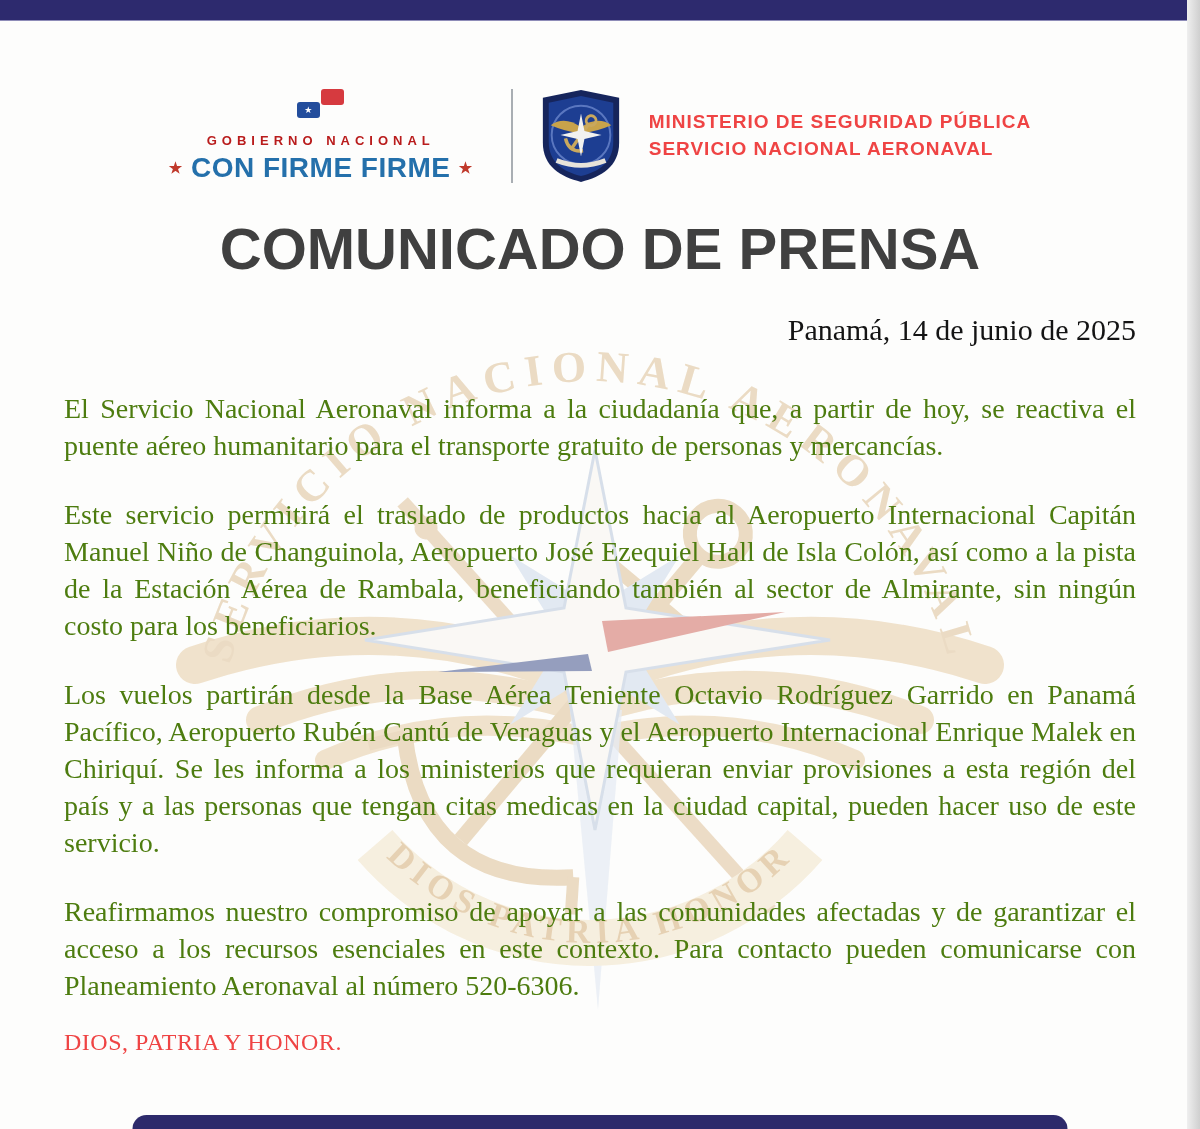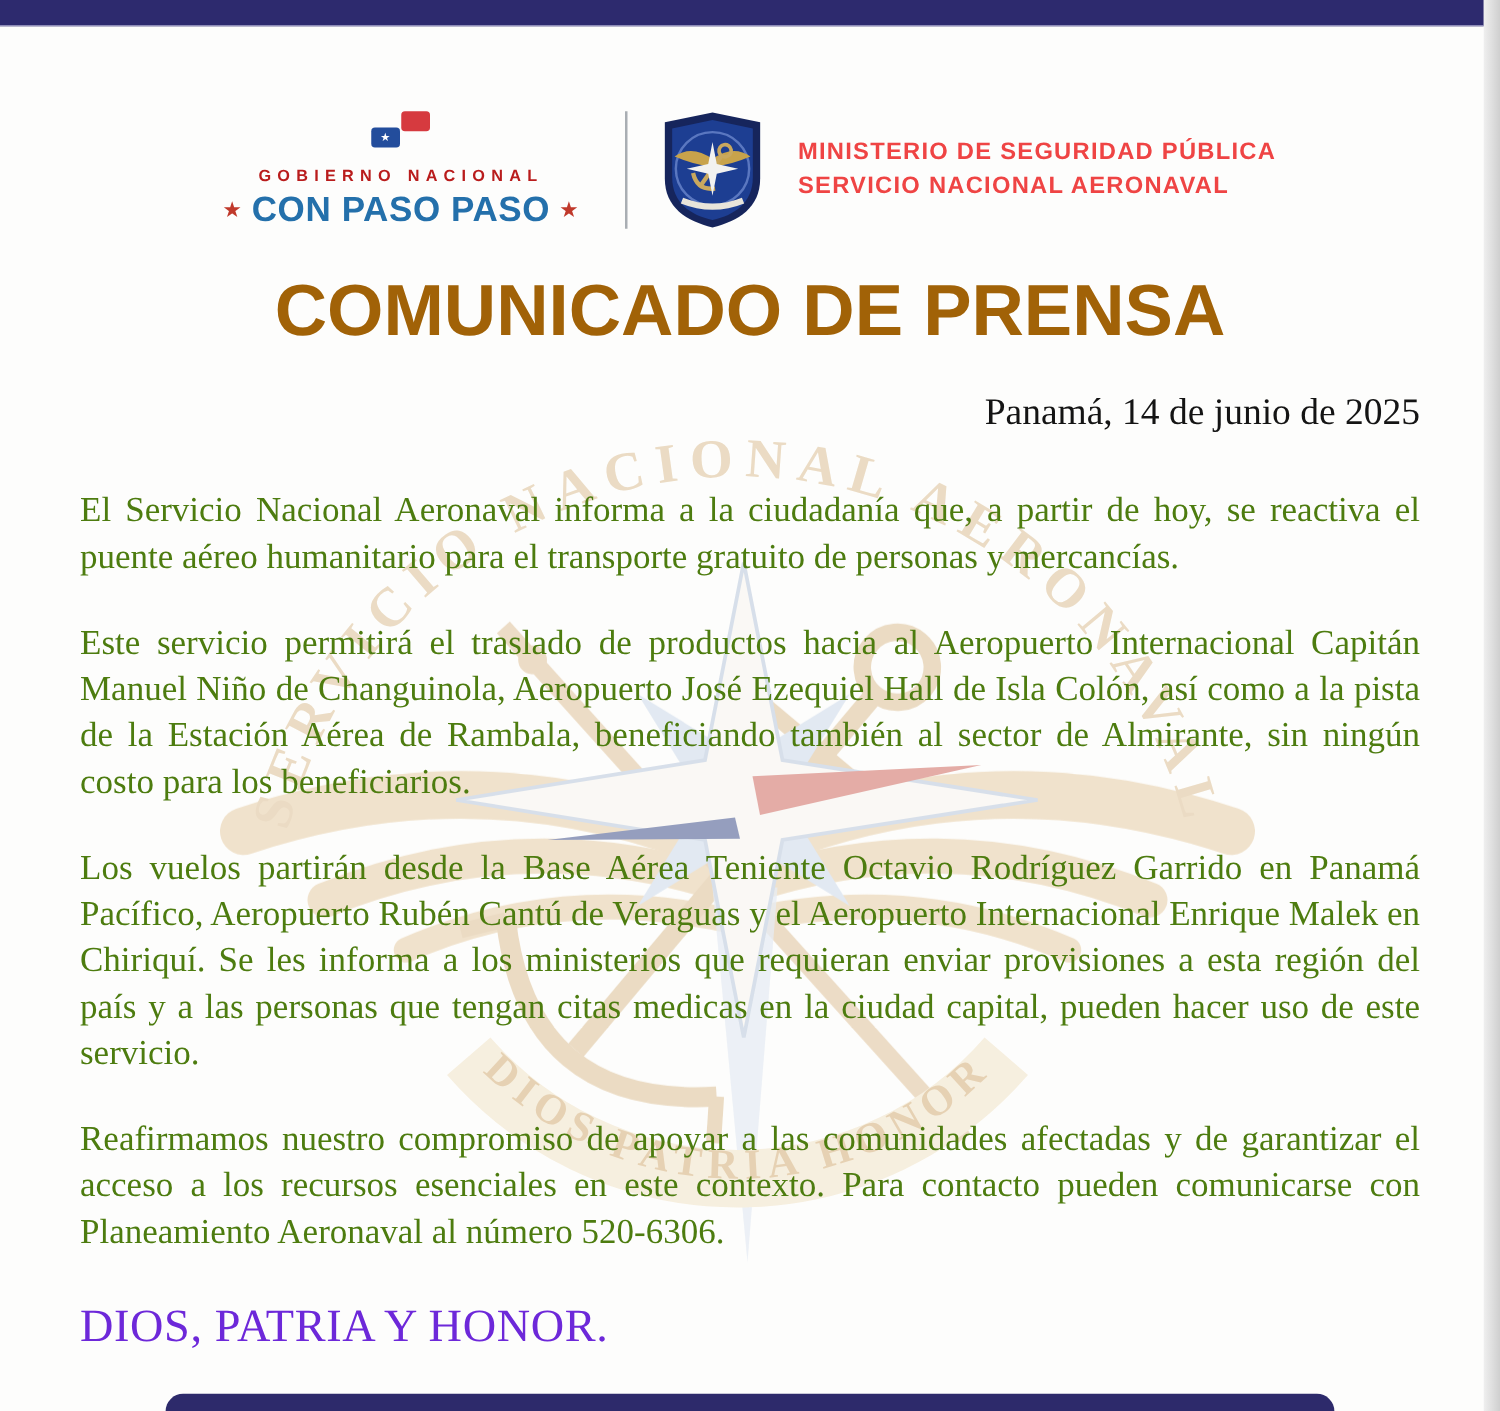--- a/index.html
+++ b/index.html
@@ -77,38 +77,38 @@
   }
   .crest { width: 88px; height: 96px; flex: 0 0 auto; }
   .ministry {
     font-size: 19px; font-weight: 700; color: #ef4444;
     letter-spacing: 1px; line-height: 1.4; white-space: nowrap;
   }
   
   .doc-title {
     margin: 36px 0 0; text-align: center;
     font-size: 58px; font-weight: 800; letter-spacing: 0;
-    color: #a16207; line-height: 58px;
+    color: #404040; line-height: 58px;
     font-family: "Liberation Sans", sans-serif;
   }
   .dateline {
     margin-top: 34px; text-align: right;
     font-family: "Liberation Serif", serif;
     font-size: 30px; color: #141414; line-height: 36px;
   }
   .body-par {
     font-family: "Liberation Serif", serif;
     font-size: 28px; line-height: 37px; color: #4d7c0f;
     text-align: justify; margin: 32px 0 0;
   }
   .body-par.first { margin-top: 42px; }
   .closing {
-    margin-top: 36px;
+    margin-top: 25px;
     font-family: "Liberation Serif", serif;
-    font-size: 37px; color: #6d28d9; letter-spacing: 0.5px;
+    font-size: 24px; color: #ef4444; letter-spacing: 0.5px;
   }
 </style>
 </head>
 <body>
 
 <div class="page">
 
   <div class="topbar"></div>
   <div class="right-strip"></div>
 
@@ -166,21 +166,21 @@
 
     <div class="header-row">
       <div class="gov-logo">
         <div class="flag-icon">
           <div class="sq-blue"><span>★</span></div>
           <div class="sq-red"></div>
         </div>
         <div class="gov-line1">GOBIERNO NACIONAL</div>
         <div class="gov-line2">
           <span class="star">★</span>
-          <span>CON PASO PASO</span>
+          <span>CON FIRME FIRME</span>
           <span class="star">★</span>
         </div>
       </div>
 
       <div class="header-divider"></div>
 
       <svg class="crest" viewBox="0 0 90 98">
         <path d="M45 2 L84 10 V56 C84 80 66 91 45 96 C24 91 6 80 6 56 V10 Z" fill="#16255c"></path>
         <path d="M45 8 L78 15 V55 C78 76 63 86 45 90 C27 86 12 76 12 55 V15 Z" fill="#1d3e92"></path>
         <circle cx="45" cy="48" r="30" fill="none" stroke="#5a77c0" stroke-width="2"></circle>

